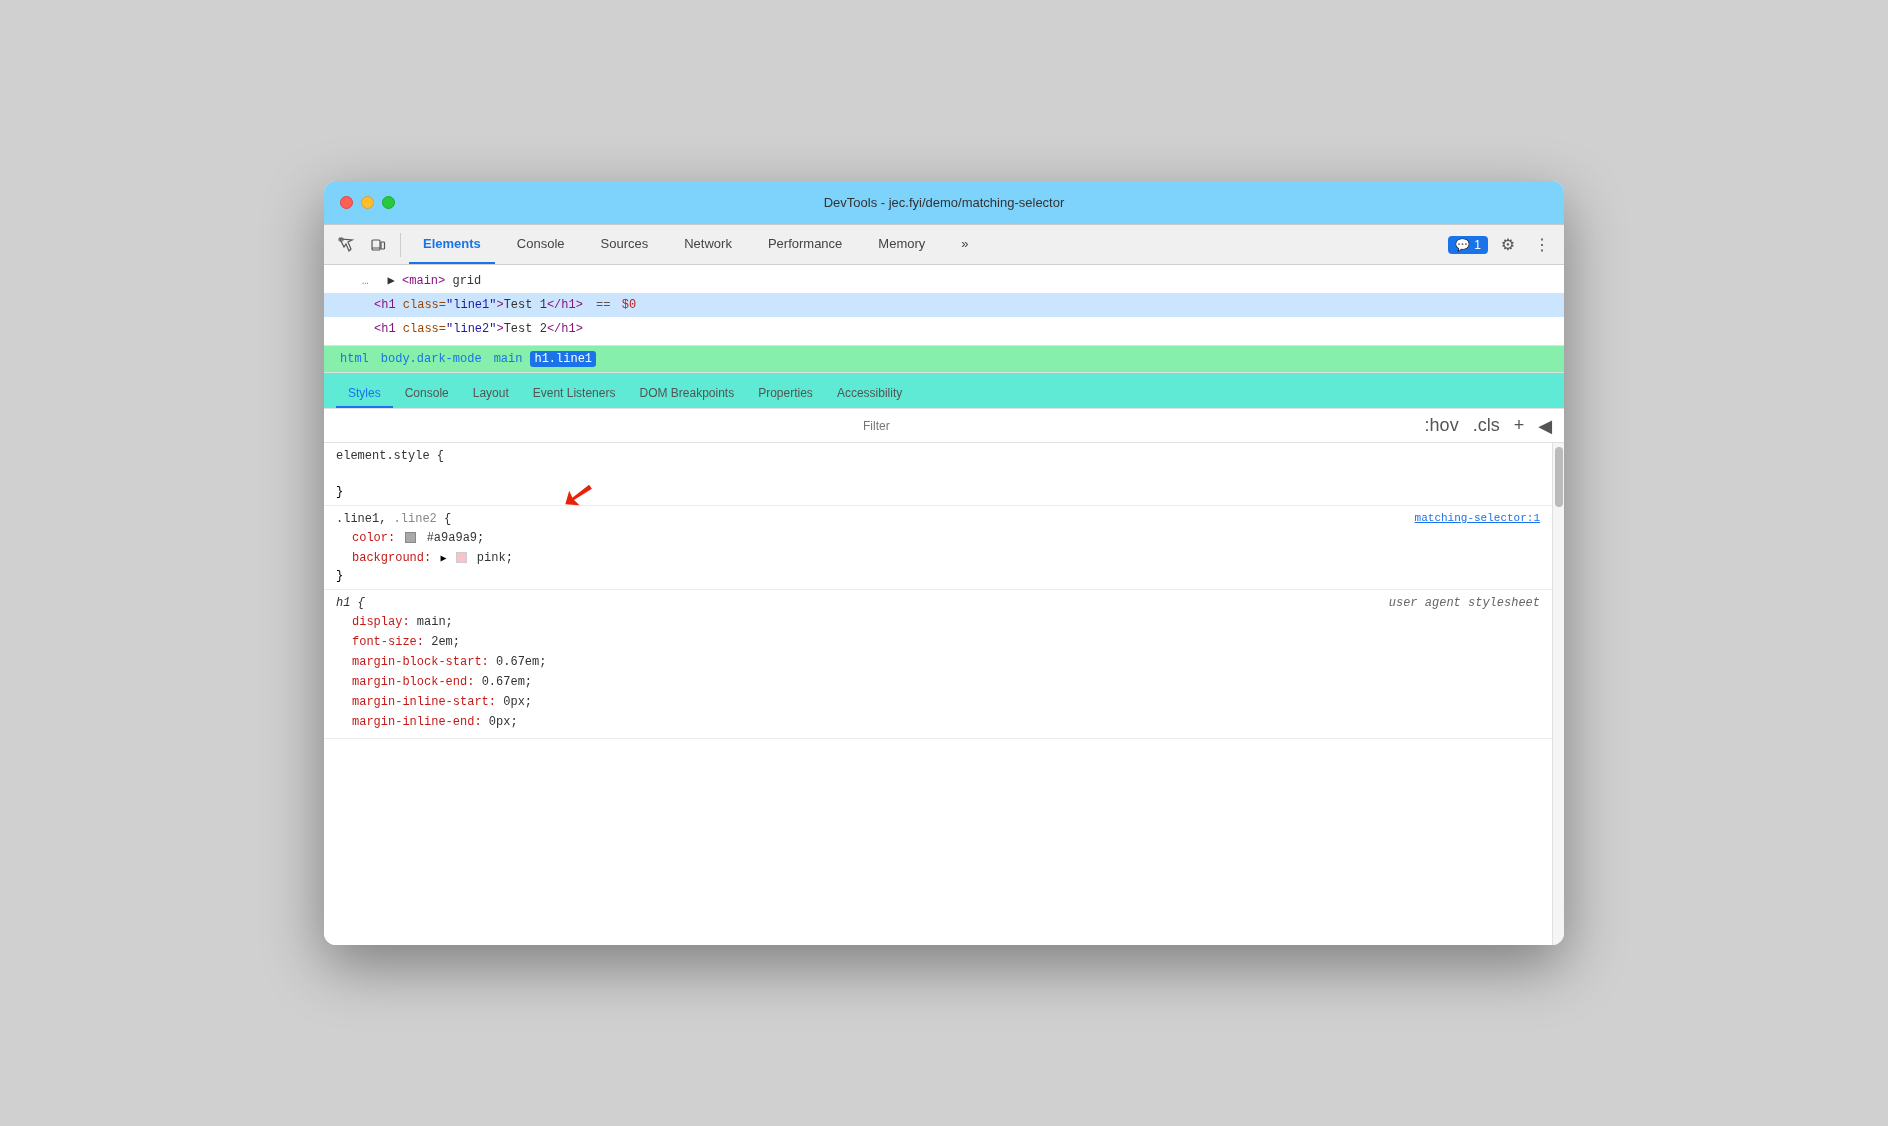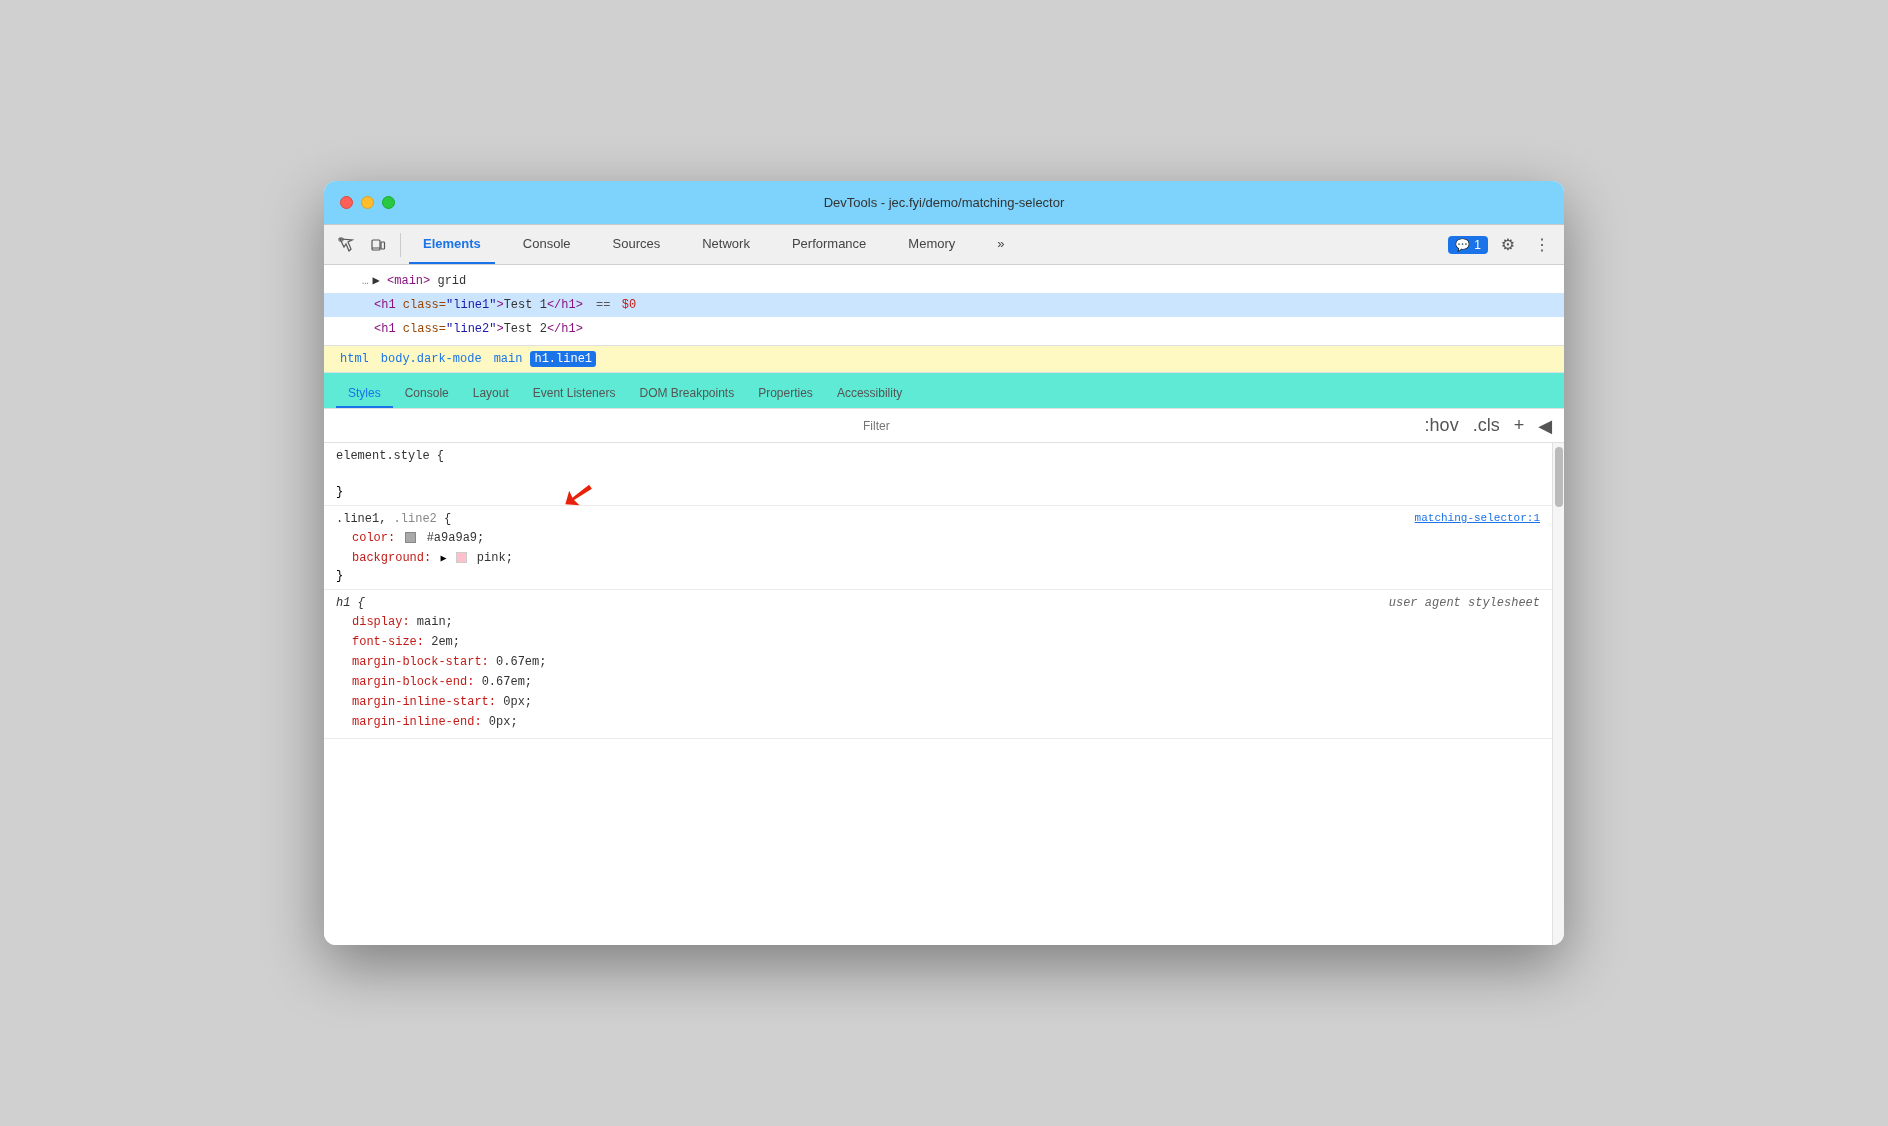--- a/index.html
+++ b/index.html
@@ -78,21 +78,21 @@
     .toolbar-separator {
       width: 1px;
       height: 24px;
       background: #ccc;
       margin: 0 4px;
     }
     .toolbar-tabs {
       display: flex;
       align-items: stretch;
       height: 100%;
-      gap: 14px;
+      gap: 8px;
     }
     .toolbar-tab {
       padding: 0 14px;
       font-size: 13px;
       color: #444;
       cursor: pointer;
       display: flex;
       align-items: center;
       border-bottom: 2px solid transparent;
       white-space: nowrap;
@@ -155,21 +155,21 @@
       background: #cce5ff;
     }
     .dom-dots {
       color: #888;
       font-size: 11px;
       padding-left: 8px;
     }
 
     
     .breadcrumb-bar {
-      background: #fef9c3;
+      background: #86efac;
       border-bottom: 1px solid #e0e0e0;
       padding: 5px 12px;
       display: flex;
       gap: 4px;
       font-size: 12px;
       font-family: 'Menlo', 'Monaco', 'Courier New', monospace;
     }
     .breadcrumb-item {
       color: #1a73e8;
       cursor: pointer;
@@ -363,21 +363,21 @@
     </div>
   </div>
 
   <div class="devtools-content">
     <div class="elements-panel">
 
       <div class="dom-area">
 
         <div class="dom-line">
           <span class="dom-dots">…</span>
-          <span style="margin-left:0;">
+          <span style="margin-left:15px;">
             <span style="color:#333;">▶</span>
             <span style="color:#881280;">&lt;main&gt;</span>
             <span style="color:#333;"> grid</span>
           </span>
         </div>
 
         <div class="dom-line selected">
           <span style="margin-left: 20px;">
             <span style="color:#881280;">&lt;h1 </span><span style="color:#994500;">class=</span><span style="color:#1a1aa6;">"line1"</span><span style="color:#881280;">&gt;</span><span style="color:#333;text-align:center;">Test 1</span><span style="color:#881280;">&lt;/h1&gt;</span>
             <span style="color:#555; margin-left:6px;">==</span>

